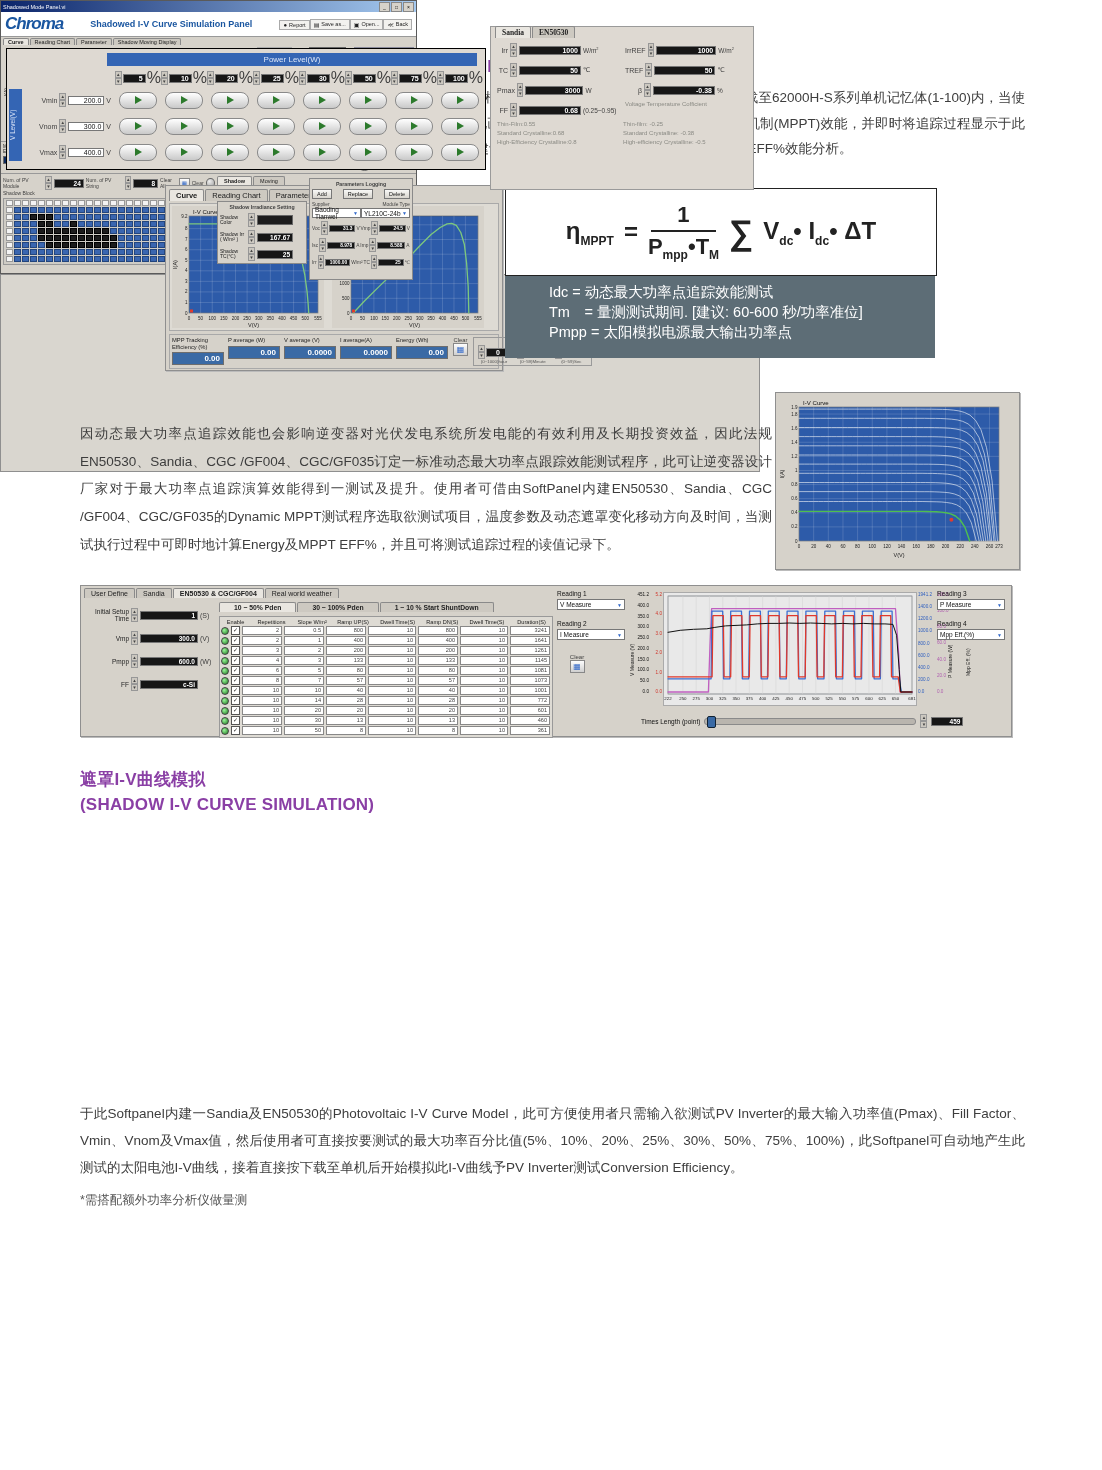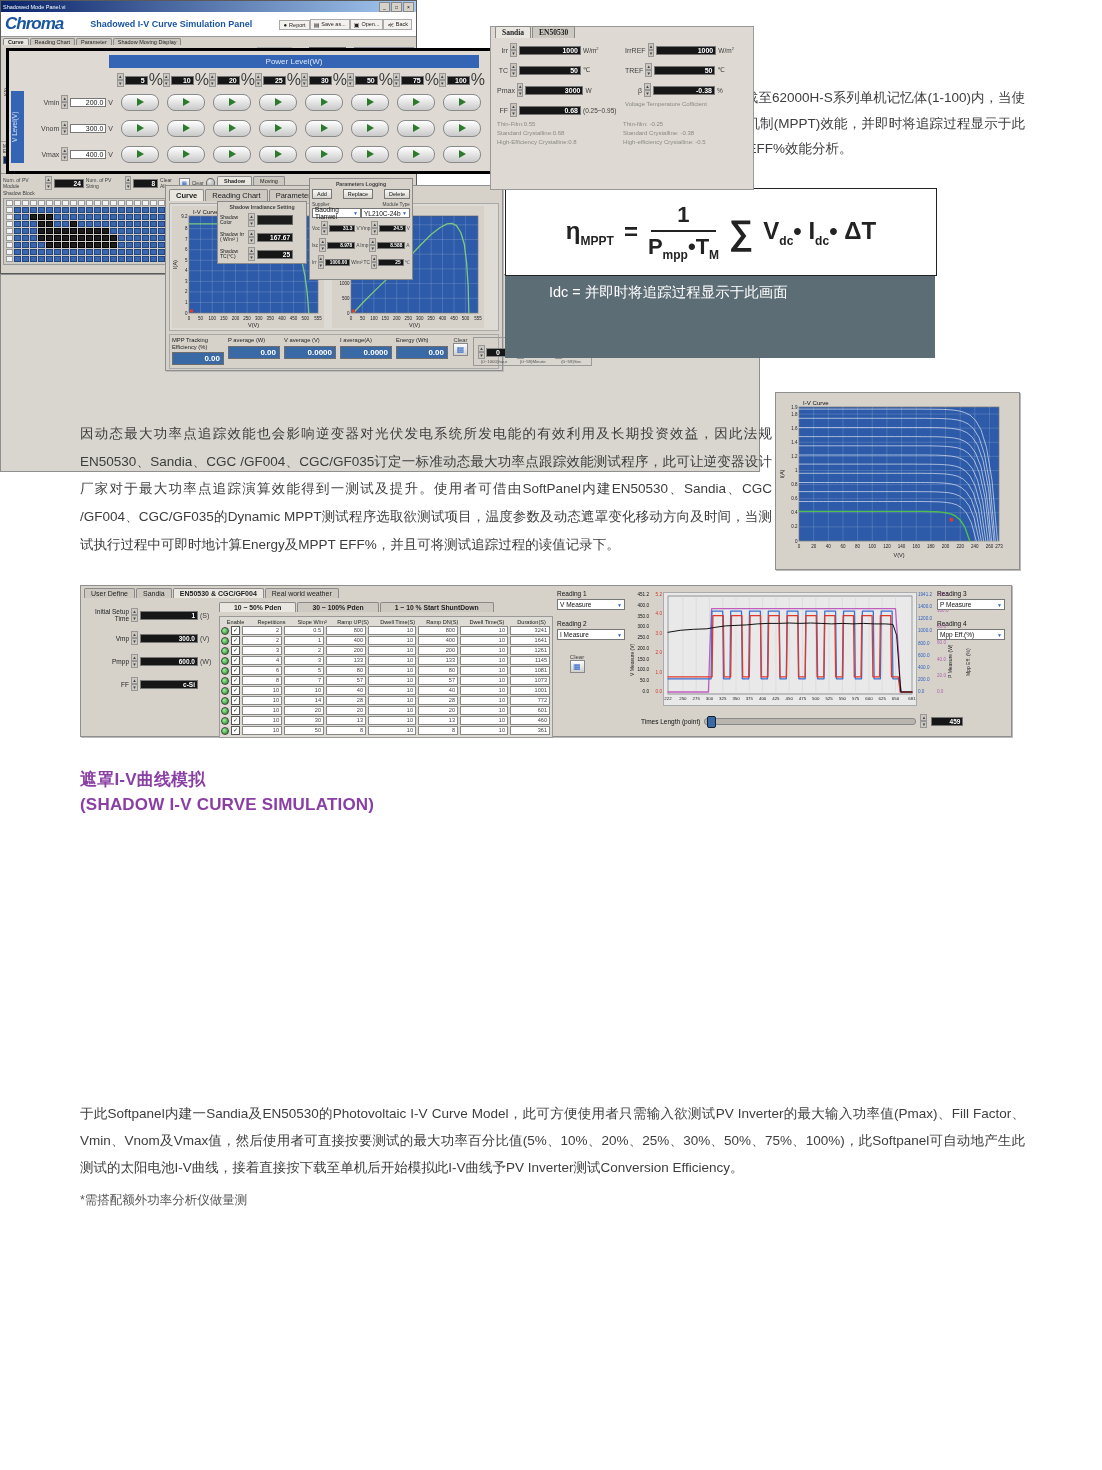--- a/index.html
+++ b/index.html
@@ -127,21 +127,21 @@
   .srow{display:flex;align-items:center;gap:2px;margin-top:3px;font-size:5px;color:#222;}
   .srow .l{width:26px;line-height:1.1;}
   .btn{background:linear-gradient(#f8f8f6,#d8d5ce);border:1px solid #777;font-size:5.5px;padding:1px 4px;color:#111;text-align:center;}
   #sb-right{width:104px;}
   .plrow{display:flex;align-items:center;gap:1px;font-size:4.8px;margin-top:3px;}
   
   #s4-note{position:absolute;font-size:12.5px;color:#555;}
   #panel3{left:172px;top:1215px;width:758px;height:196px;background:#d9d6cf;border:1px solid #8f8f8f;}
   #p3-tabs{position:absolute;left:4px;top:3px;}
   #p3-tabs .tab{font-size:9px;padding:2px 10px;}
-  #p3-main{position:absolute;left:6px;top:48px;width:478px;height:120px;border:3px solid #000000;background:#ded9d2;padding-left:34px;}
+  #p3-main{position:absolute;left:6px;top:48px;width:478px;height:120px;border:1px solid #000000;background:#ded9d2;}
   #p3-power{position:absolute;left:100px;top:4px;width:370px;height:13px;background:#3465b4;color:#dce6f8;font-size:8px;text-align:center;line-height:13px;}
   #p3-vlevel{position:absolute;left:2px;top:40px;width:13px;height:72px;background:#3465b4;color:#dce6f8;writing-mode:vertical-rl;transform:rotate(180deg);font-size:6.5px;text-align:center;}
   #p3-grid{position:absolute;left:18px;top:20px;}
   .p3row{display:flex;align-items:center;height:26px;}
   .p3row.pct{height:18px;}
   .p3cell{width:46px;display:flex;align-items:center;gap:1px;justify-content:center;}
   .p3lbl{width:86px;display:flex;align-items:center;gap:2px;font-size:7px;justify-content:flex-end;padding-right:4px;}
   .p3lbl .whtbox{width:30px;font-size:7px;}
   .oval{width:36px;height:15px;border-radius:8px;background:linear-gradient(#ffffff,#c9c9c9);border:1px solid #8a8a8a;display:flex;align-items:center;justify-content:center;}
   .oval .tri{width:0;height:0;border-left:7px solid #2c7a2c;border-top:4.5px solid transparent;border-bottom:4.5px solid transparent;}
@@ -340,21 +340,23 @@
     <span><span>η</span><sub>MPPT</sub></span>
     <span>=</span>
     <span class="f-frac">
       <span class="f-num">1</span>
       <span class="f-den"><span>P</span><sub>mpp</sub><span>•</span><span>T</span><sub>M</sub></span>
     </span>
     <span class="f-sigma">∑</span>
     <span><span>V</span><sub>dc</sub><span>•</span> <span>I</span><sub>dc</sub><span>•</span> <span>ΔT</span></span>
   </div>
   <div id="formula-defs">
-      <div>Idc = 并即时将追踪过程显示于此画面</div>
+      <div>Idc = 动态最大功率点追踪效能测试</div>
+      <div>Tm　= 量测测试期间. [建议: 60-600 秒/功率准位]</div>
+      <div>Pmpp = 太阳模拟电源最大输出功率点</div>
     </div>
 
   <p class="para" style="left:80px;top:420px;width:692px;line-height:2.05;">因动态最大功率点追踪效能也会影响逆变器对光伏发电系统所发电能的有效利用及长期投资效益，因此法规EN50530、Sandia、CGC /GF004、CGC/GF035订定一标准动态最大功率点跟踪效能测试程序，此可让逆变器设计厂家对于最大功率点追踪演算效能得到一测试及提升。使用者可借由SoftPanel内建EN50530、Sandia、CGC /GF004、CGC/GF035的Dynamic MPPT测试程序选取欲测试项目，温度参数及动态遮罩变化移动方向及时间，当测试执行过程中可即时地计算Energy及MPPT EFF%，并且可将测试追踪过程的读值记录下。</p>
   <div class="lvpanel" id="famwrap">
     <div class="chart-host" style="width:229px;height:162px;"><svg width="229" height="162">
           <rect x="20" y="11" width="200" height="134" fill="#2d5ba9" stroke="#51575e" stroke-width="0.6"></rect>
           <line x1="20" y1="11" x2="20" y2="145" stroke="rgba(255,255,255,0.30)" stroke-width="0.5"></line>
           <text x="20" y="151.5" text-anchor="middle" font-size="4.5" fill="#222">0</text>
           <line x1="34.65201465201466" y1="11" x2="34.65201465201466" y2="145" stroke="rgba(255,255,255,0.30)" stroke-width="0.5"></line>
           <text x="34.65201465201466" y="151.5" text-anchor="middle" font-size="4.5" fill="#222">20</text>

